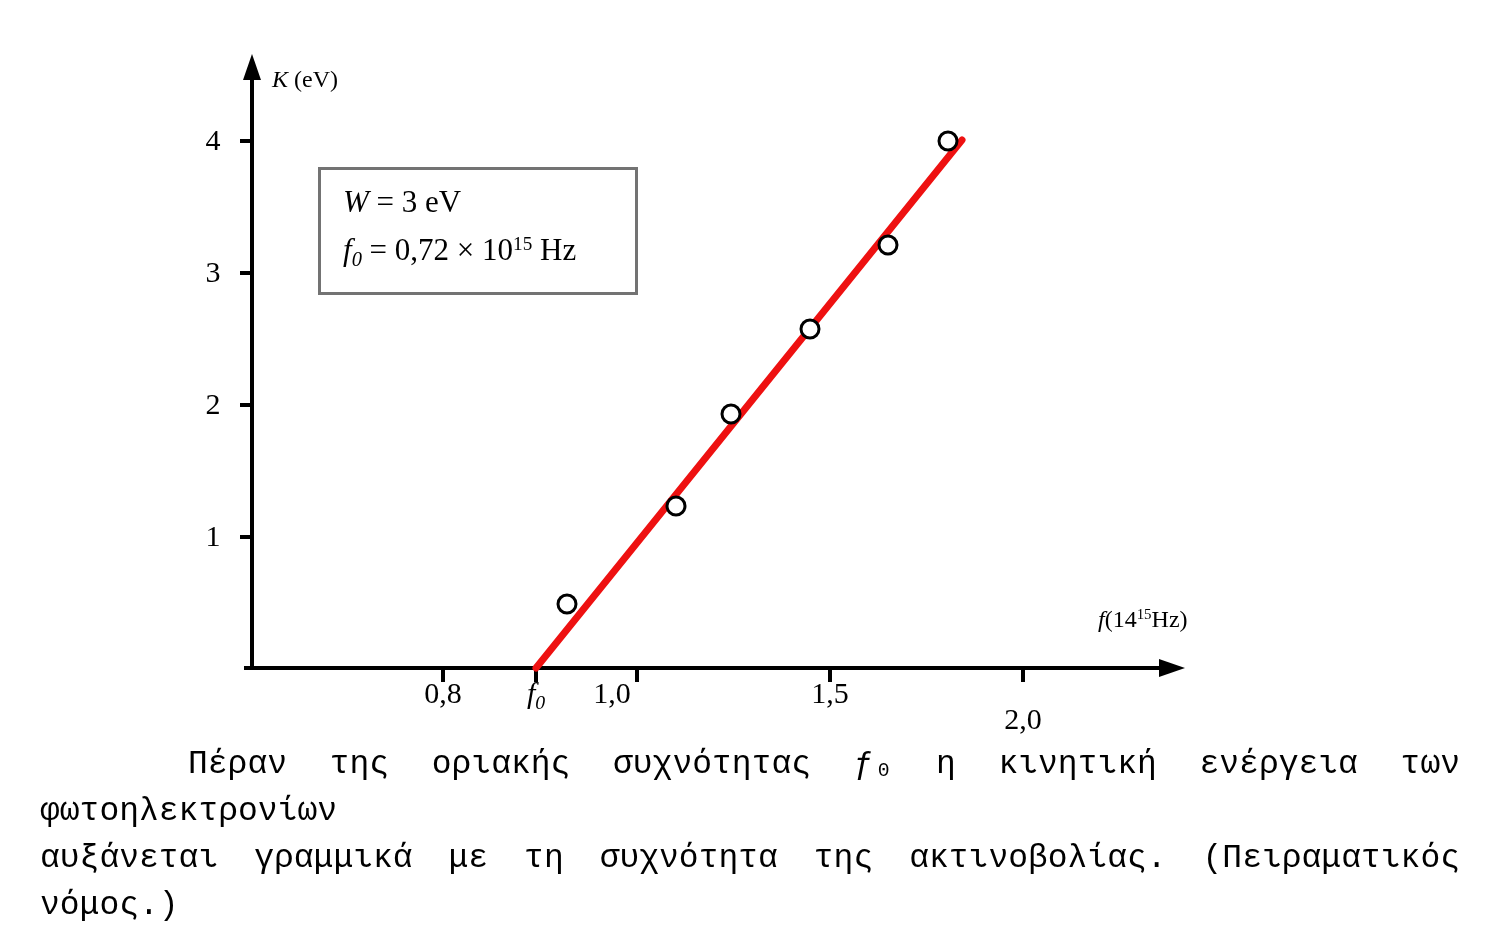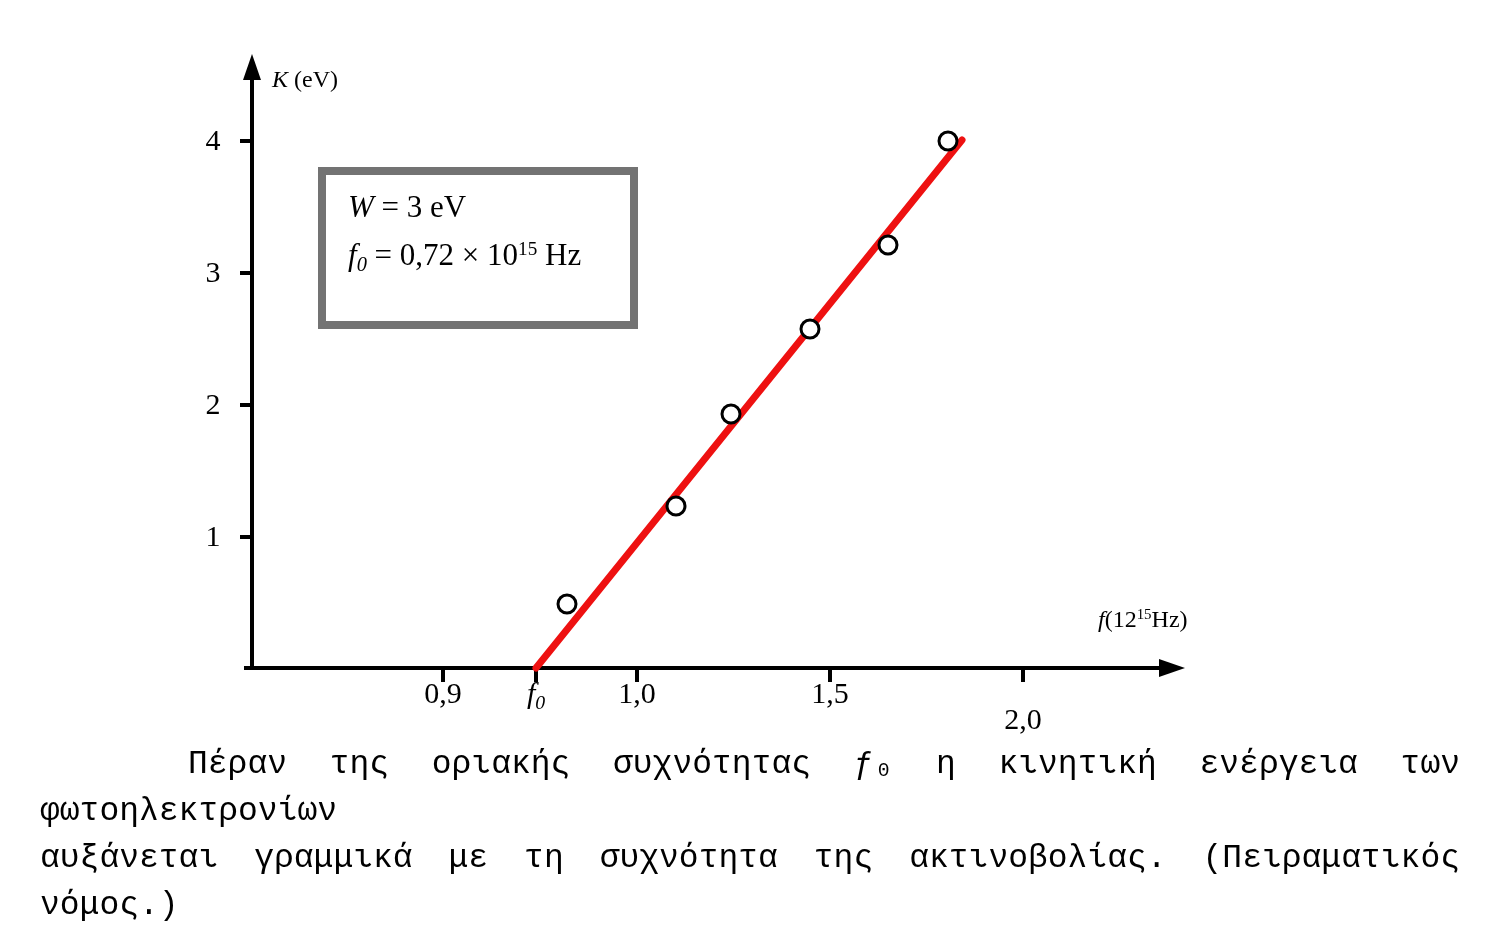--- a/index.html
+++ b/index.html
@@ -61,22 +61,22 @@
     font-size: 0.62em;
     vertical-align: 0.52em;
     text-align: center;
   }
 
   #legend-box {
     position: absolute;
     left: 318px;
     top: 167px;
     width: 320px;
-    height: 162px;
-    border: 8px solid #737373;
+    height: 128px;
+    border: 3px solid #737373;
     background: #ffffff;
     box-sizing: border-box;
   }
 
   #legend-line-1 {
     position: absolute;
     left: 22px;
     top: 14px;
     font-size: 31px;
     white-space: nowrap;
@@ -148,32 +148,32 @@
       <circle cx="888" cy="245" r="9"></circle>
       <circle cx="948" cy="141" r="9"></circle>
     </g>
   </svg>
 
   <div class="lbl axis-tick" style="left:196px; top:123px; width:34px;">4</div>
   <div class="lbl axis-tick" style="left:196px; top:255px; width:34px;">3</div>
   <div class="lbl axis-tick" style="left:196px; top:387px; width:34px;">2</div>
   <div class="lbl axis-tick" style="left:196px; top:519px; width:34px;">1</div>
 
-  <div class="lbl axis-tick" style="left:403px; top:676px; width:80px;">0,9</div>
+  <div class="lbl axis-tick" style="left:403px; top:676px; width:80px;">0,8</div>
   <div class="lbl axis-tick italic" style="left:506px; top:676px; width:60px;font-style:italic;"><span>f</span><span class="sub">0</span></div>
-  <div class="lbl axis-tick" style="left:597px; top:676px; width:80px;">1,0</div>
+  <div class="lbl axis-tick" style="left:572px; top:676px; width:80px;">1,0</div>
   <div class="lbl axis-tick" style="left:790px; top:676px; width:80px;">1,5</div>
   <div class="lbl axis-tick" style="left:983px; top:676px; width:80px;margin-top:26px;">2,0</div>
 
   <div class="lbl axis-title" style="left:272px; top:66px;">
     <span class="italic">K</span><span>&nbsp;</span><span>(eV)</span>
   </div>
 
   <div class="lbl axis-title" style="left:1098px; top:606px;">
-    <span class="italic">f</span><span>(12</span><span class="sup">15</span><span>Hz)</span>
+    <span class="italic">f</span><span>(14</span><span class="sup">15</span><span>Hz)</span>
   </div>
 
   <div id="legend-box">
     <div id="legend-line-1">
       <span class="italic">W</span><span>&nbsp;</span><span>= 3 eV</span>
     </div>
     <div id="legend-line-2">
       <span class="italic">f</span><span class="italic sub">0</span><span>&nbsp;</span><span>= 0,72 × 10</span><span class="sup">15</span><span>&nbsp;</span><span>Hz</span>
     </div>
   </div>

